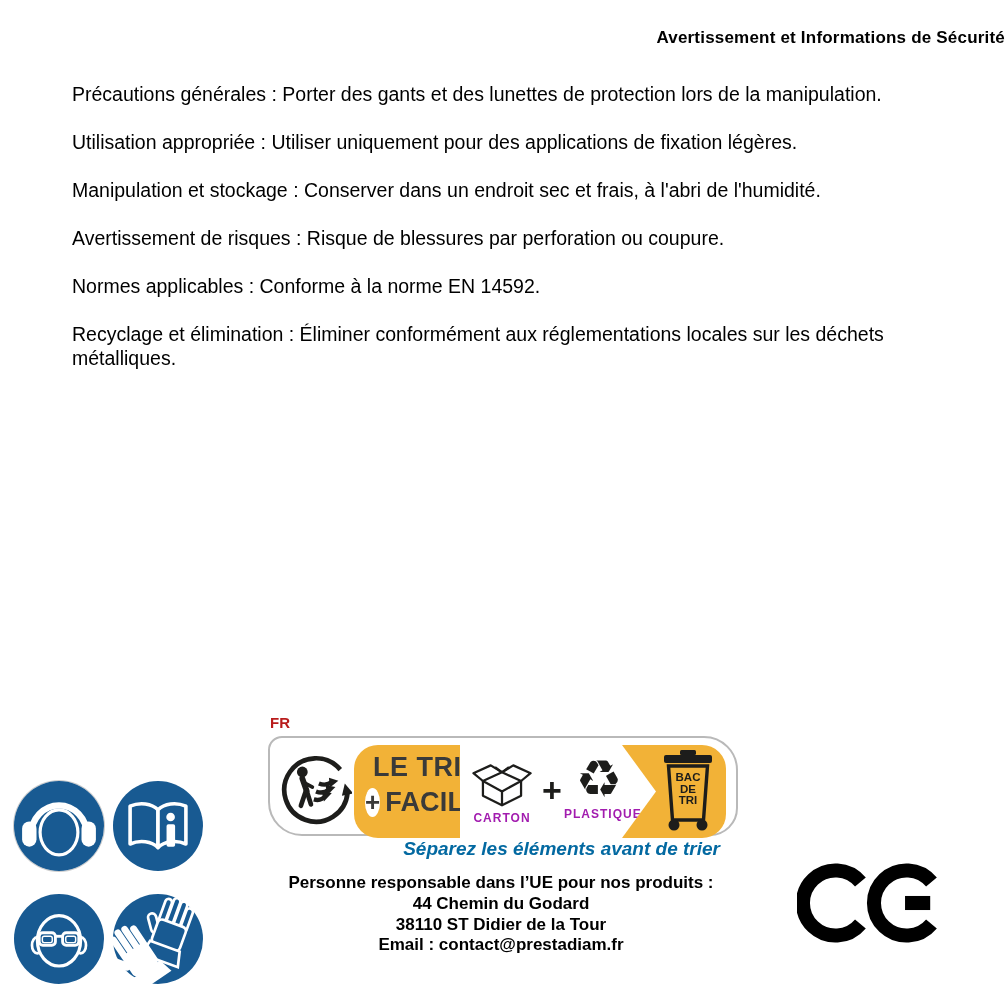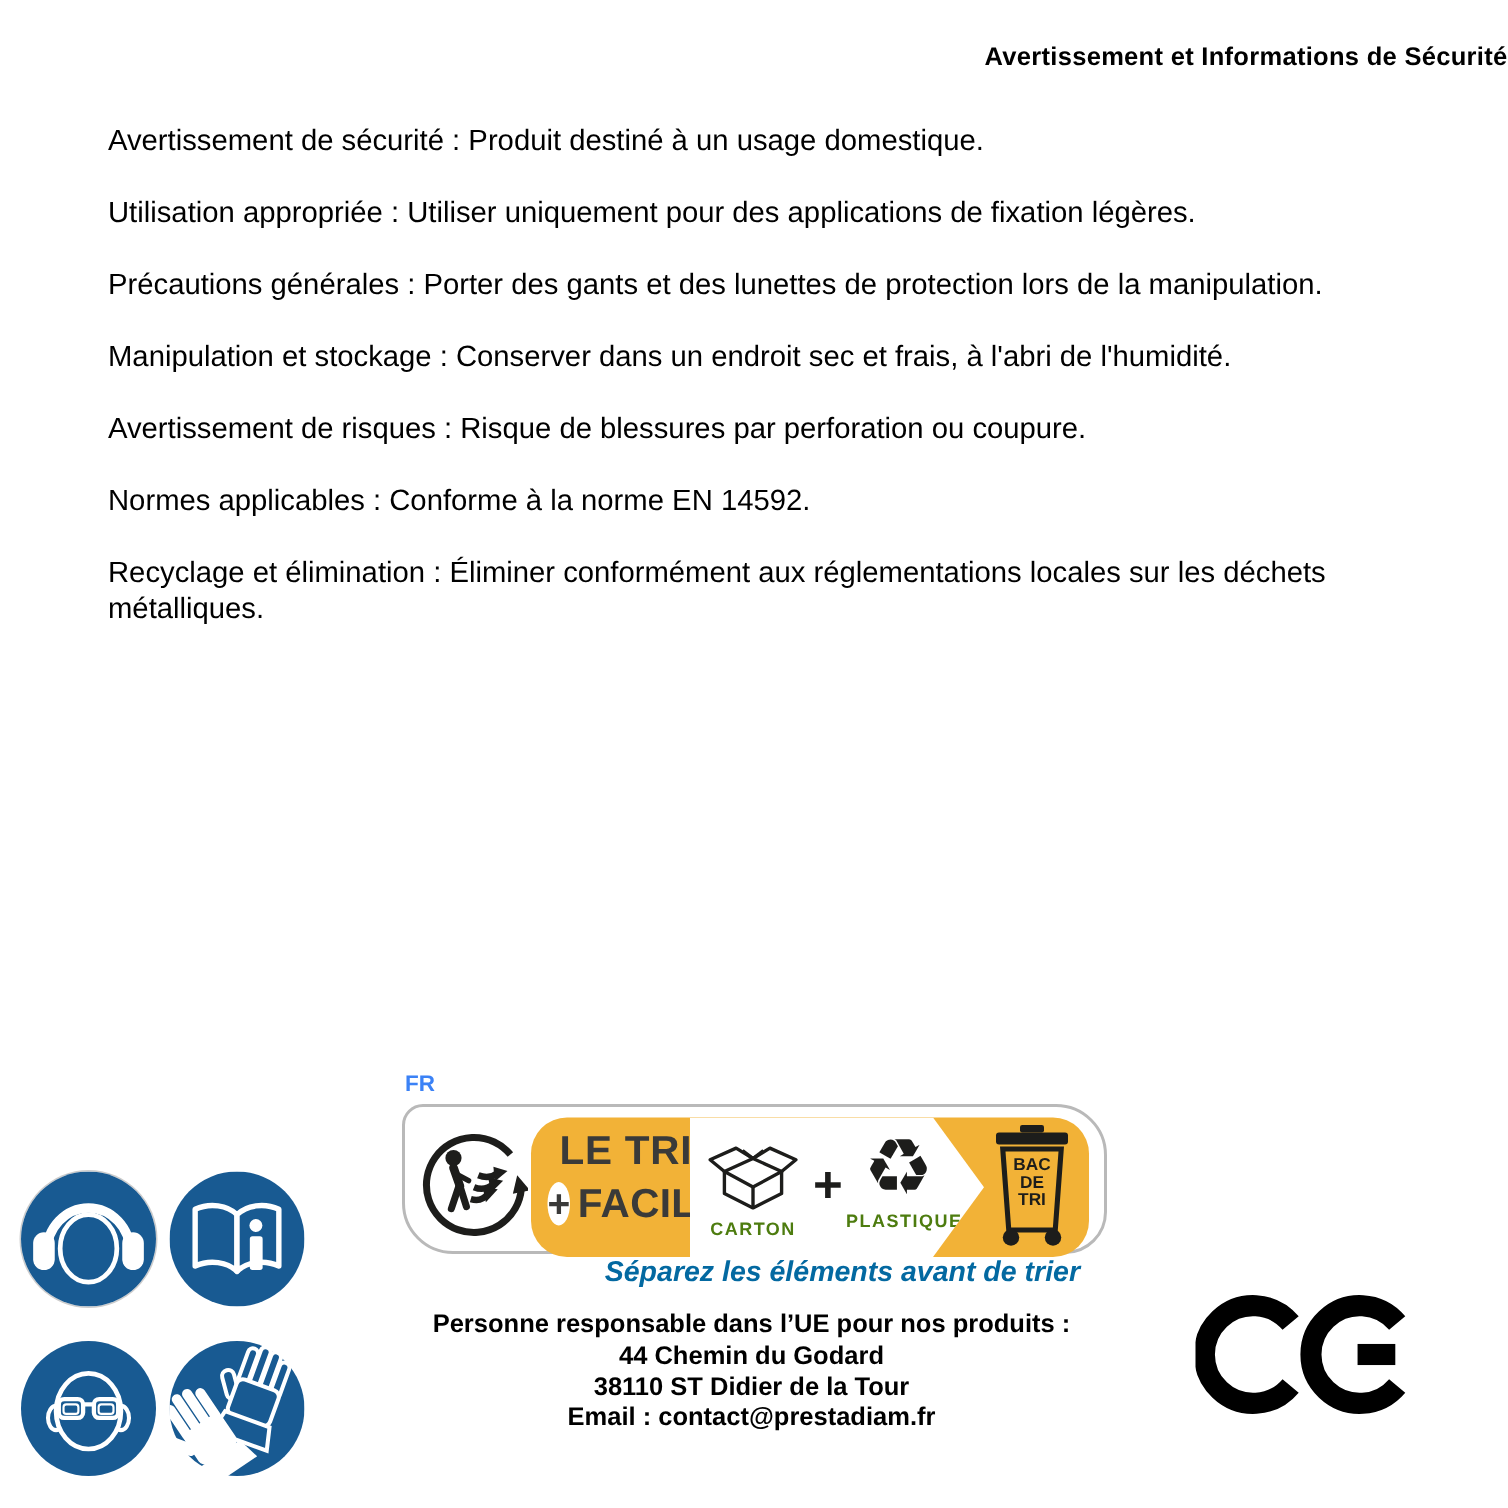--- a/index.html
+++ b/index.html
@@ -17,21 +17,21 @@
   
   .pictos{
     position:absolute;left:14px;top:781px;display:grid;
     grid-template-columns:90px 90px;grid-template-rows:90px 90px;
     column-gap:9px;row-gap:23px;
   }
   .picto{width:90px;height:90px;border-radius:50%;}
   .picto svg{display:block;width:100%;height:100%;}
   .picto.ring{box-shadow:0 0 0 1px #ccc;}
   
-  .fr-code{position:absolute;left:270px;top:714px;font-size:15px;font-weight:bold;color:#3b82f6;}
+  .fr-code{position:absolute;left:270px;top:714px;font-size:15px;font-weight:bold;color:#b91c1c;}
   .tri-box{
     position:absolute;left:268px;top:736px;width:470px;height:100px;background:#fff;
     border:2px solid #b9b9b9;border-radius:14px 34px 28px 34px;box-sizing:border-box;
   }
   .triman{position:absolute;left:10px;top:6px;width:72px;height:92px;}
   .tri-band{
     position:absolute;left:84px;top:7px;width:372px;height:93px;
     background:#f2b237;border-radius:24px;
   }
   .tri-headline{position:absolute;left:95px;top:16px;width:110px;color:#3a3a39;font-weight:900;line-height:1;}
@@ -42,21 +42,21 @@
     font-size:26px;font-weight:900;display:flex;align-items:center;justify-content:center;
     margin-right:5px;line-height:1;padding-bottom:2px;box-sizing:border-box;
   }
   .tri-line2 .word{font-size:27px;letter-spacing:.2px;}
   .tri-white-arrow{
     position:absolute;left:190px;top:7px;width:196px;height:93px;background:#fff;
     clip-path:polygon(0 0,calc(100% - 34px) 0,100% 50%,calc(100% - 34px) 100%,0 100%);
     display:flex;align-items:flex-start;justify-content:flex-start;
   }
   .material{position:absolute;text-align:center;color:#1d1d1b;}
-  .material .mat-label{font-size:12px;font-weight:bold;letter-spacing:1px;color:#4d7c0f;}
+  .material .mat-label{font-size:12px;font-weight:bold;letter-spacing:1px;color:#a21caf;}
   .mat-carton{left:8px;top:10px;width:68px;}
   .mat-plus{position:absolute;left:82px;top:26px;font-size:34px;font-weight:900;color:#1d1d1b;}
   .mat-plastique{left:104px;top:6px;width:70px;}
   .recycle-glyph{font-family:"DejaVu Sans",sans-serif;font-size:52px;line-height:56px;color:#1d1d1b;display:block;}
   .bin{position:absolute;left:392px;top:12px;width:52px;height:82px;}
   .bin svg{position:absolute;left:0;top:0;width:52px;height:82px;}
   .bin-text{
     position:absolute;left:0;top:22px;width:52px;text-align:center;
     font-size:11.5px;line-height:11.5px;font-weight:800;color:#1d1d1b;
   }
@@ -74,23 +74,22 @@
   .ce svg{display:block;width:100%;height:100%;}
 </style>
 </head>
 <body>
 
 <div class="canvas">
 
   <div class="doc-title">Avertissement et Informations de Sécurité</div>
 
   <div class="doc-body">
-    <p>Avertissement de sécurité : Produit destiné à un usage domestique.</p>
+    <p>Précautions générales : Porter des gants et des lunettes de protection lors de la manipulation.</p>
     <p>Utilisation appropriée : Utiliser uniquement pour des applications de fixation légères.</p>
-    <p>Précautions générales : Porter des gants et des lunettes de protection lors de la manipulation.</p>
     <p>Manipulation et stockage : Conserver dans un endroit sec et frais, à l'abri de l'humidité.</p>
     <p>Avertissement de risques : Risque de blessures par perforation ou coupure.</p>
     <p>Normes applicables : Conforme à la norme EN 14592.</p>
     <p>Recyclage et élimination : Éliminer conformément aux réglementations locales sur les déchets métalliques.</p>
   </div>
 
   <div class="pictos">
 
     <div class="picto ring">
       <svg viewBox="0 0 100 100">

